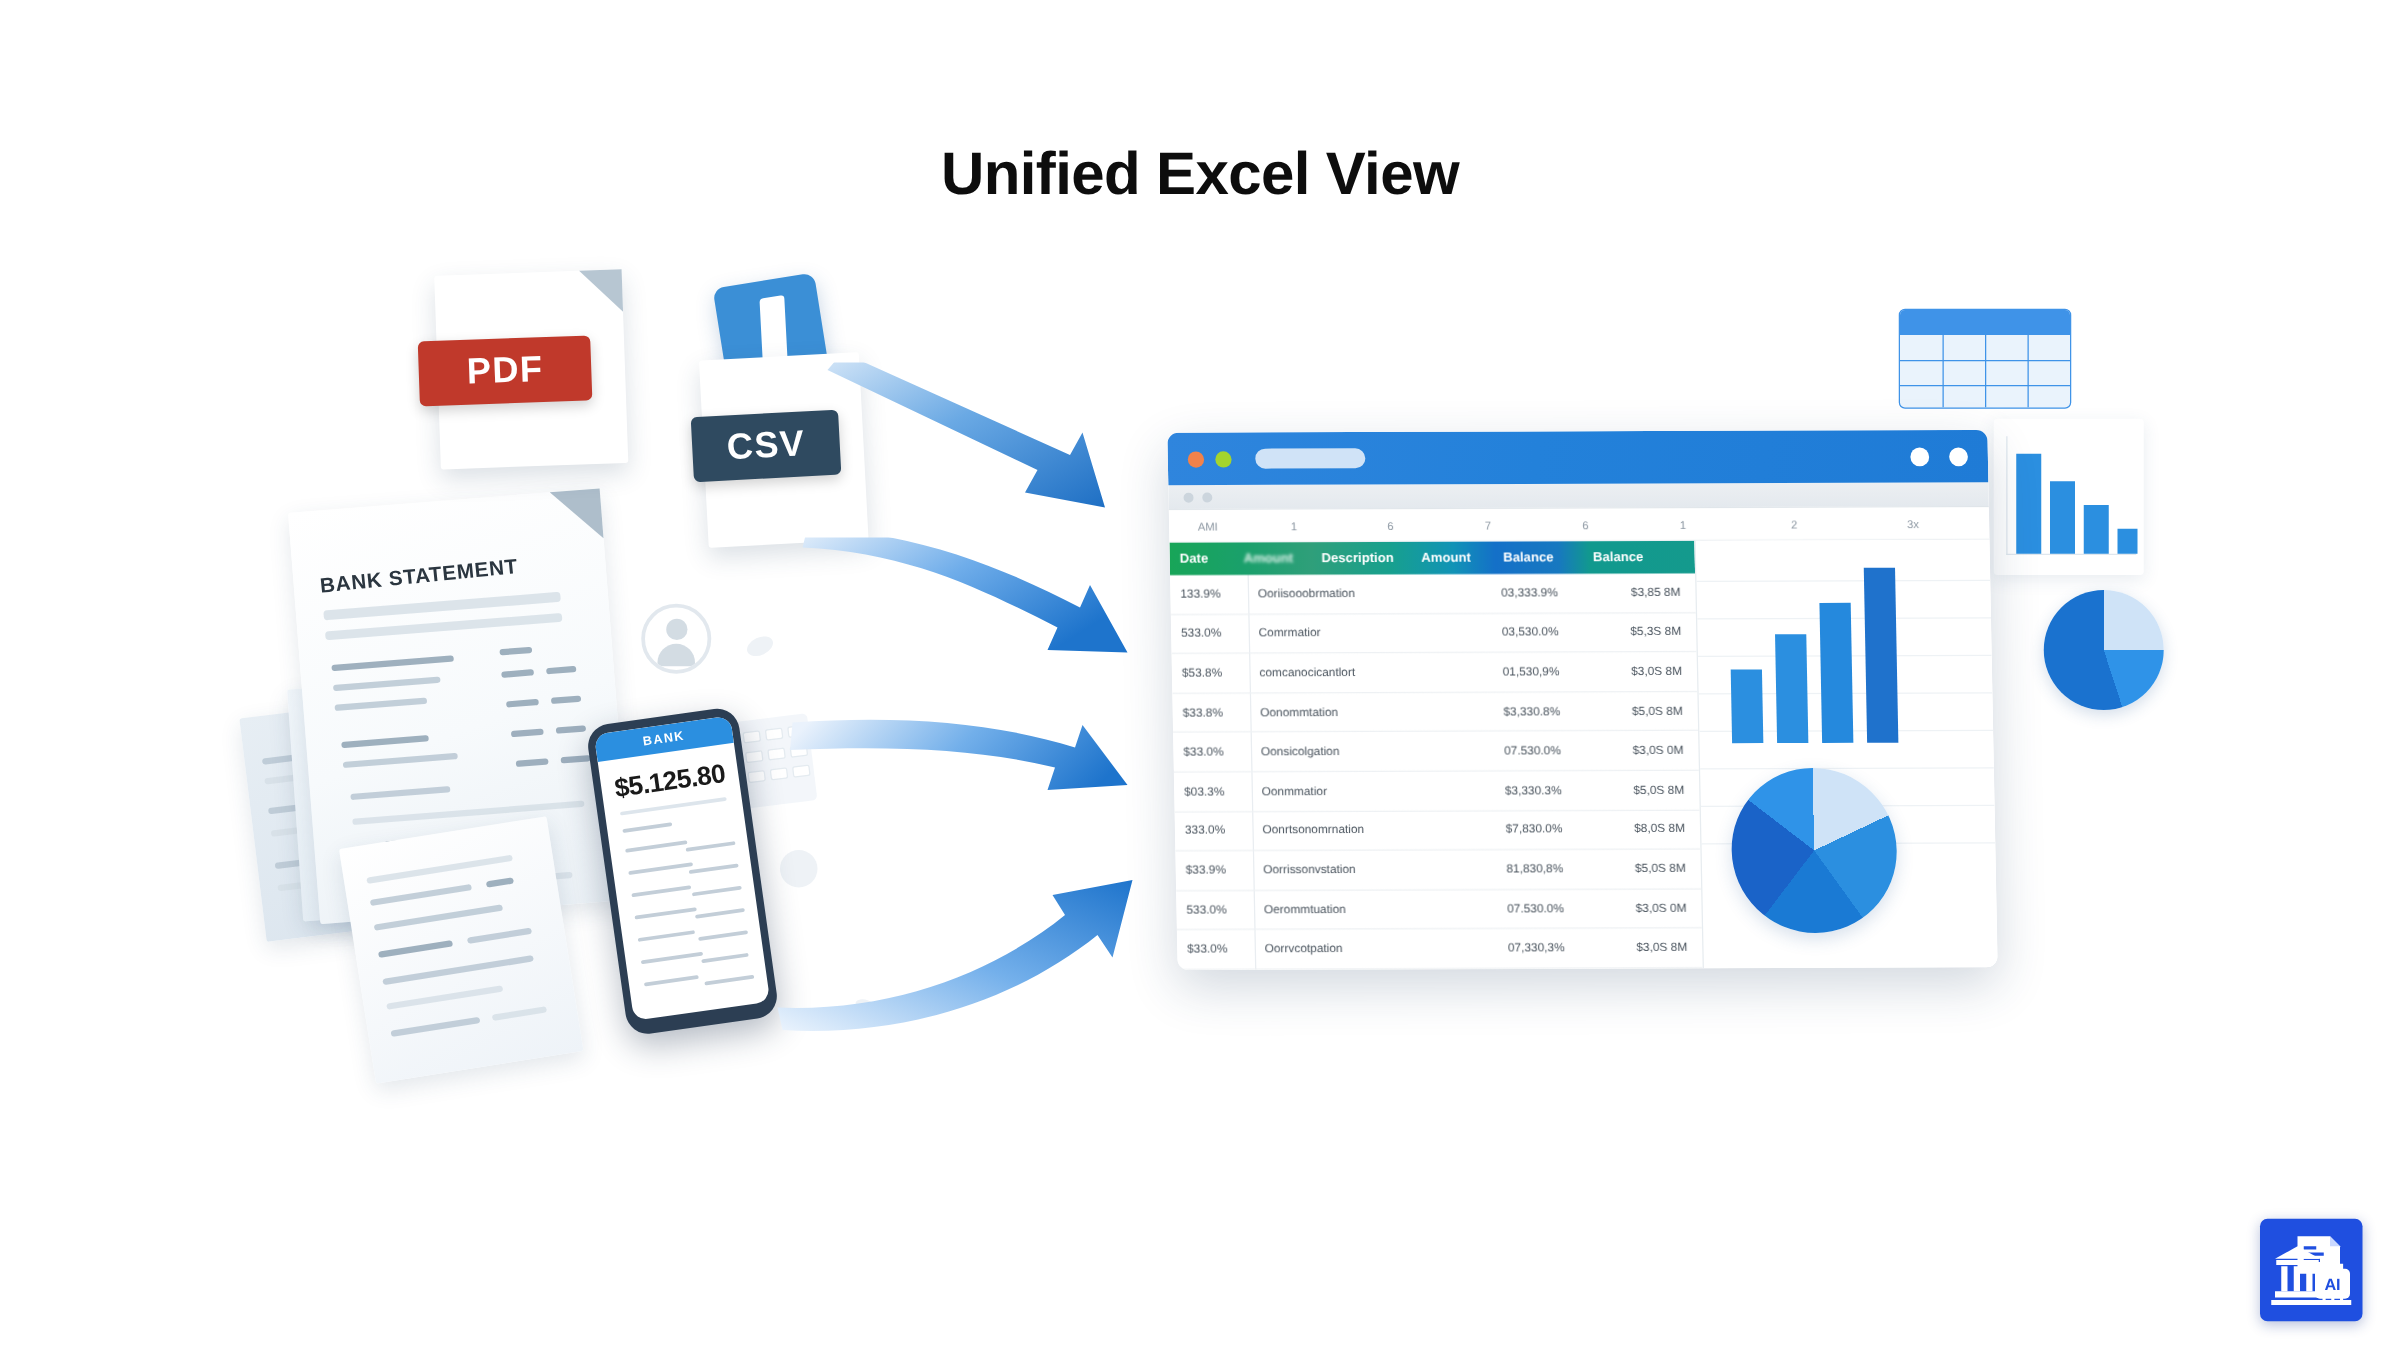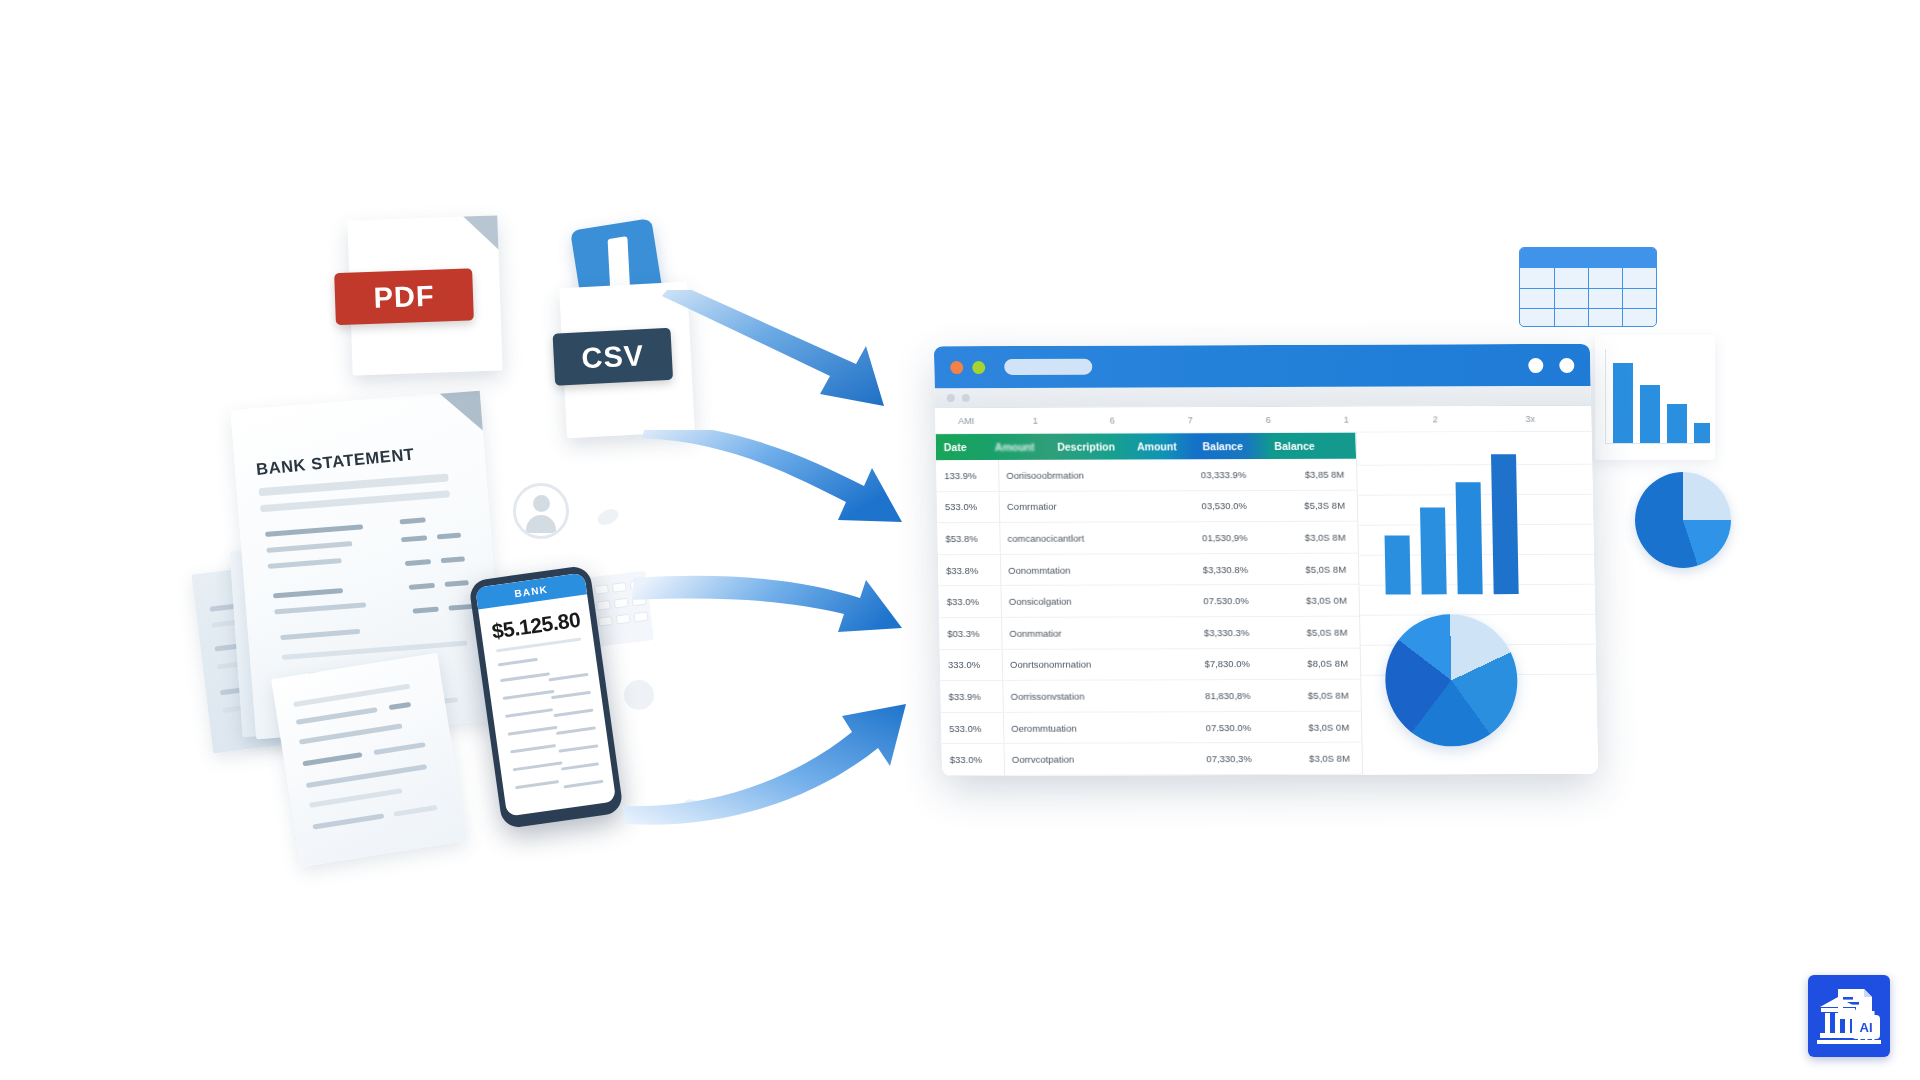--- a/index.html
+++ b/index.html
@@ -300,20 +300,21 @@
     background: #1f4fe0;
     border-radius: 6px;
     box-shadow: 0 3px 10px rgba(20,50,140,.30);
   }
 </style>
 </head>
 <body>
 
 <div id="stage">
 
+  <div id="page-title">Unified Excel View</div>
 
   <div class="sheet" style="left:202px; top:567px; width:118px; height:180px; transform:rotate(-7deg); background:linear-gradient(160deg,#e7eef4,#dbe5ee);">
     <div class="ln" style="left:14px; top:34px; width:60px;"></div>
     <div class="ln lt" style="left:14px; top:50px; width:84px;"></div>
     <div class="ln" style="left:14px; top:74px; width:70px;"></div>
     <div class="ln lt" style="left:14px; top:92px; width:86px;"></div>
     <div class="ln" style="left:14px; top:118px; width:56px;"></div>
     <div class="ln lt" style="left:14px; top:136px; width:80px;"></div>
   </div>
 

